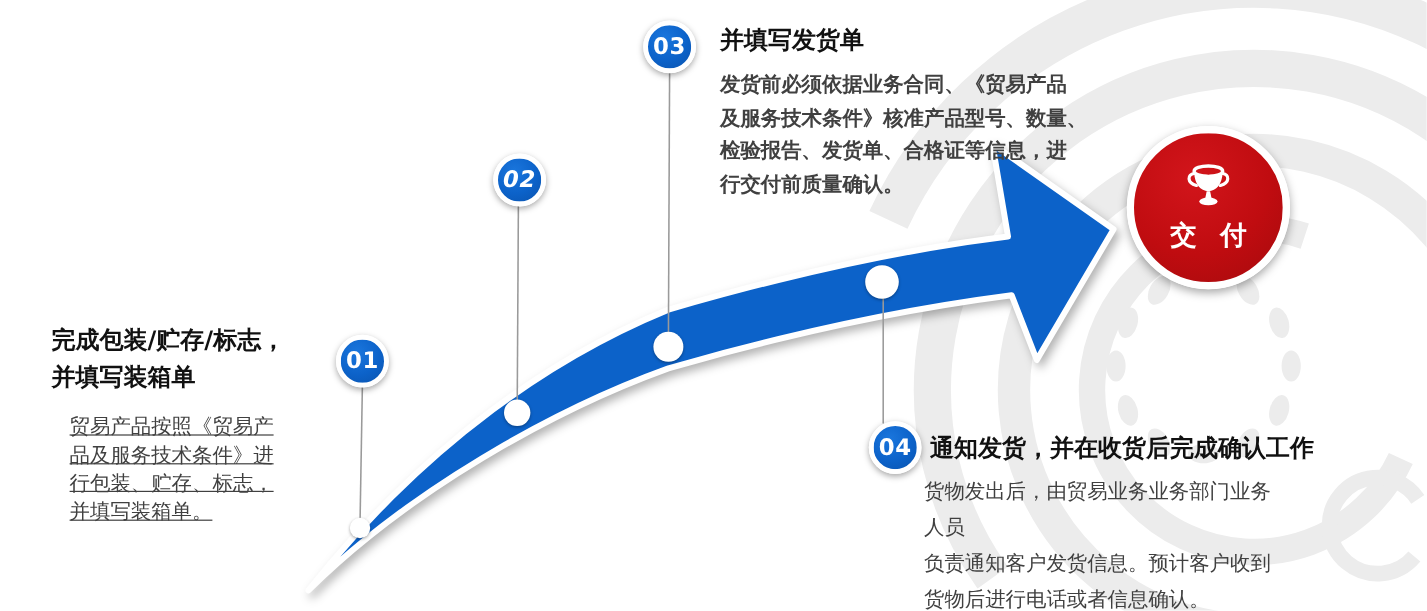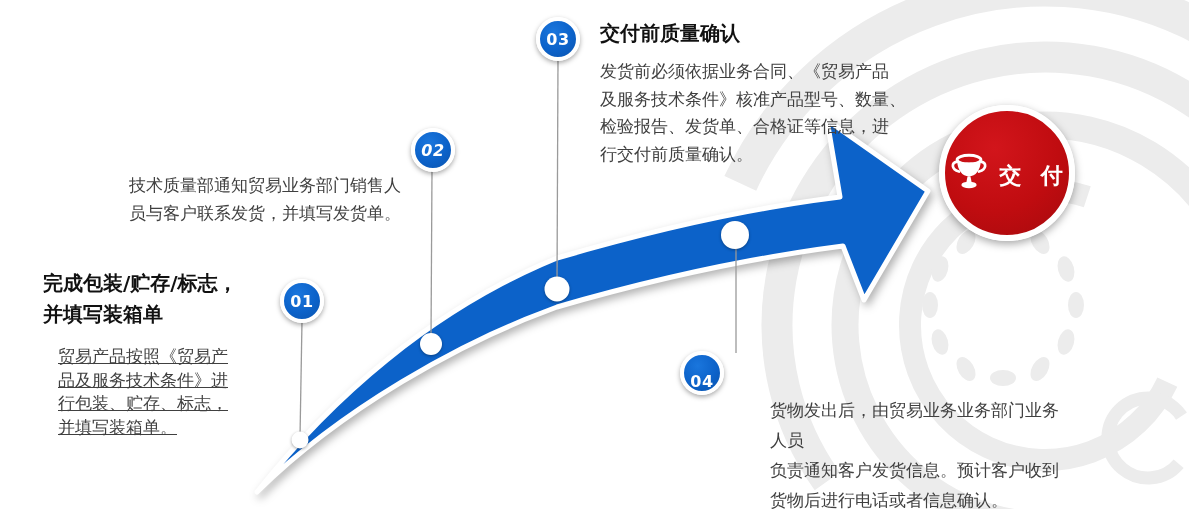--- a/index.html
+++ b/index.html
@@ -19,48 +19,48 @@
   .arrow-path{fill:var(--blue,#0c62c9);stroke:#fff;stroke-width:5;stroke-linejoin:round;
     filter:drop-shadow(3px 4px 4px rgba(0,0,0,.30));}
   .connector{stroke:var(--connector,#9a9a9a);stroke-width:1.3;}
   .node{fill:#fff;filter:drop-shadow(0 1px 1.5px rgba(0,0,0,.35));}
 
   
   .badge{
     position:absolute;width:36px;height:36px;border-radius:50%;
     background:radial-gradient(circle at 38% 30%, #1a76dd 0%, var(--blue,#0c62c9) 55%, #0a53ad 100%);
     border:4px solid #fff;box-shadow:0 2px 5px rgba(0,0,0,.35);
-    color:#fff;font-weight:bold;font-size:16px;
+    color:#fff;font-weight:bold;font-size:19px;
     display:flex;align-items:center;justify-content:center;letter-spacing:.5px;
   }
   .badge-01{left:280px;top:279px;}
   .badge-02{left:411px;top:128px;font-style:italic;}
   .badge-03{left:536px;top:17px;}
-  .badge-04{left:680px;top:351px;align-items:flex-end;}
+  .badge-04{left:724px;top:351px;}
 
   
   .step-title{position:absolute;font-weight:bold;color:var(--title,#111111);
     font-size:20px;line-height:30px;white-space:pre-line;}
   .step-body{position:absolute;color:var(--body,#404040);
     font-size:17px;white-space:pre-line;}
   .t1{left:43px;top:268px;width:226px;text-align:left;line-height:31px;}
   .b1{left:58px;top:345px;width:200px;line-height:23.5px;text-decoration:underline;}
   .t2{left:108px;top:130px;width:300px;text-align:right;}
   .b2{left:120px;top:171px;width:290px;text-align:center;line-height:28px;}
   .t3{left:600px;top:18px;width:330px;}
-  .b3{left:600px;top:58px;width:320px;line-height:27.5px;}
+  .b3{left:600px;top:58px;width:320px;line-height:27.5px;font-weight:bold;}
   .t4{left:775px;top:358px;width:330px;}
   .b4{left:770px;top:395px;width:300px;line-height:30px;}
 
   
   .goal{
     position:absolute;left:939px;top:105px;width:124px;height:124px;border-radius:50%;
     background:radial-gradient(circle at 40% 30%, #d2151b 0%, var(--red,#c00c10) 55%, #a50a0d 100%);
     border:6px solid #fff;box-shadow:0 3px 8px rgba(0,0,0,.35);
-    display:flex;flex-direction:row;align-items:center;justify-content:center;
+    display:flex;flex-direction:column;align-items:center;justify-content:center;
   }
   .goal-label{color:#fff;font-weight:bold;font-size:22px;letter-spacing:6px;margin-top:5px;margin-left:6px;}
 </style>
 </head>
 <body>
 
 <div class="canvas">
 
   <svg class="layer" viewBox="0 0 1189 509" aria-hidden="true">
     <g>
@@ -114,35 +114,34 @@
   <div class="step-title t1">完成包装/贮存/标志，
 并填写装箱单</div>
   <div class="step-body b1">贸易产品按照《贸易产
 品及服务技术条件》进
 行包装、贮存、标志，
 并填写装箱单。</div>
 
   <div class="badge badge-02">
     <span>02</span>
   </div>
-  <div class="step-body b2">技术质量部通知贸易业务部门销售人
-员与客户联系发货，并填写发货单。</div>
 
   <div class="badge badge-03">
     <span>03</span>
   </div>
-  <div class="step-title t3">交付前质量确认</div>
+  <div class="step-title t3">并填写发货单</div>
   <div class="step-body b3">发货前必须依据业务合同、《贸易产品
 及服务技术条件》核准产品型号、数量、
 检验报告、发货单、合格证等信息，进
 行交付前质量确认。</div>
 
   <div class="badge badge-04">
     <span>04</span>
   </div>
+  <div class="step-title t4">通知发货，并在收货后完成确认工作</div>
   <div class="step-body b4">货物发出后，由贸易业务业务部门业务人员
 负责通知客户发货信息。预计客户收到
 货物后进行电话或者信息确认。</div>
 
   <div class="goal">
     <svg width="48" height="40" viewBox="0 0 48 42" aria-hidden="true">
       <path d="M11.5 8 C12 18.5 17 24.5 24 24.5 C31 24.5 36 18.5 36.5 8 C33 11 15 11 11.5 8 Z" fill="#ffffff"></path>
       <ellipse cx="24" cy="7" rx="12.5" ry="4.6" fill="none" stroke="#ffffff" stroke-width="3"></ellipse>
       <path d="M11.5 9 C5.5 10 5 17 13.5 19.5" fill="none" stroke="#ffffff" stroke-width="2.8" stroke-linecap="round"></path>
       <path d="M36.5 9 C42.5 10 43 17 34.5 19.5" fill="none" stroke="#ffffff" stroke-width="2.8" stroke-linecap="round"></path>

